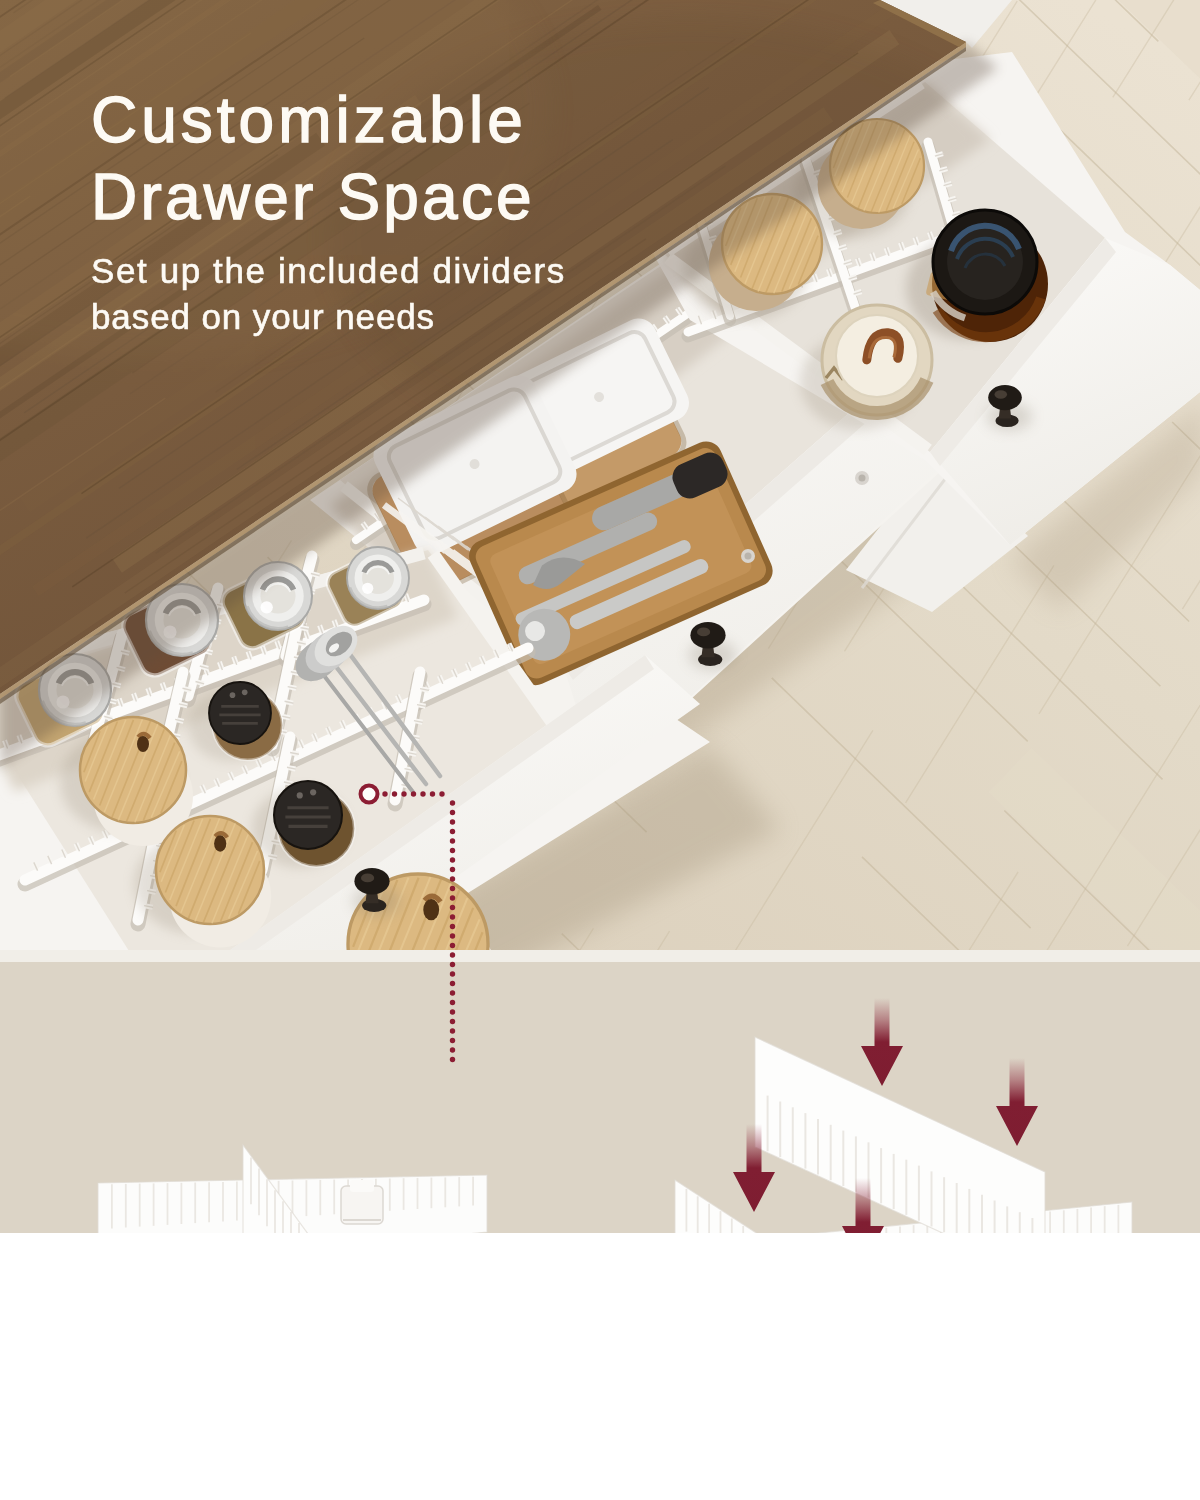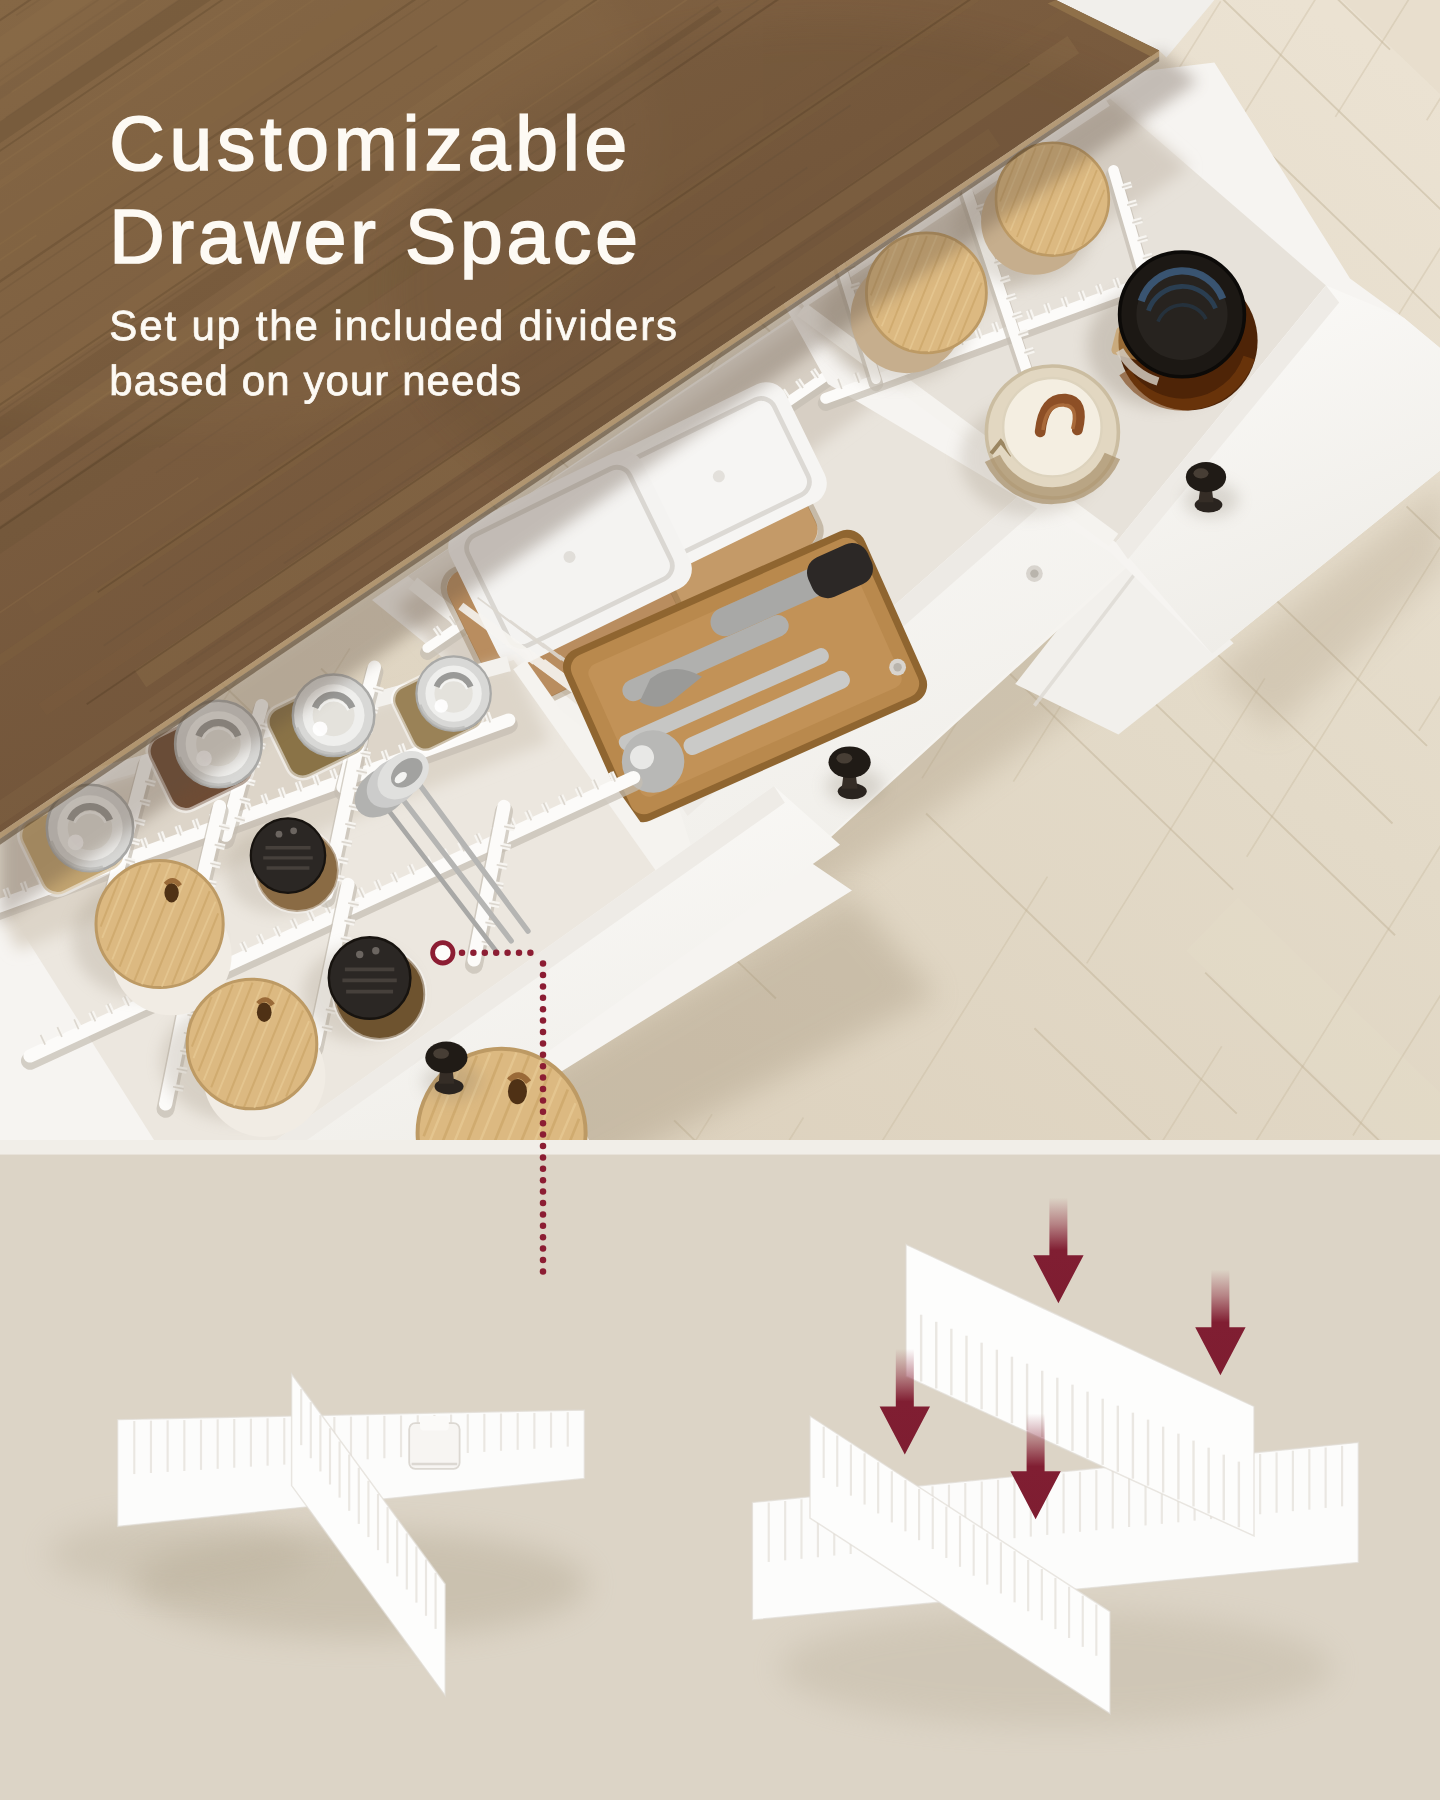--- a/index.html
+++ b/index.html
@@ -1,16 +1,16 @@
 <!DOCTYPE html>
 <html><head>
 <meta charset="utf-8">
 <style>
   html,body{margin:0;padding:0;background:#fff;}
-  #stage{position:relative;width:1200px;height:1500px;overflow:hidden;font-family:"Liberation Sans",sans-serif;}
+  #stage{position:relative;width:1200px;height:1233px;overflow:hidden;font-family:"Liberation Sans",sans-serif;}
   svg{display:block}
 </style>
 </head>
 <body>
 <div id="stage">
 <svg width="1200" height="1500" viewBox="0 0 1200 1500">
 <defs>
   <linearGradient id="woodg" x1="0" y1="0" x2="0.65" y2="1">
     <stop offset="0" stop-color="#836544"></stop>
     <stop offset="0.45" stop-color="#795b3e"></stop>

